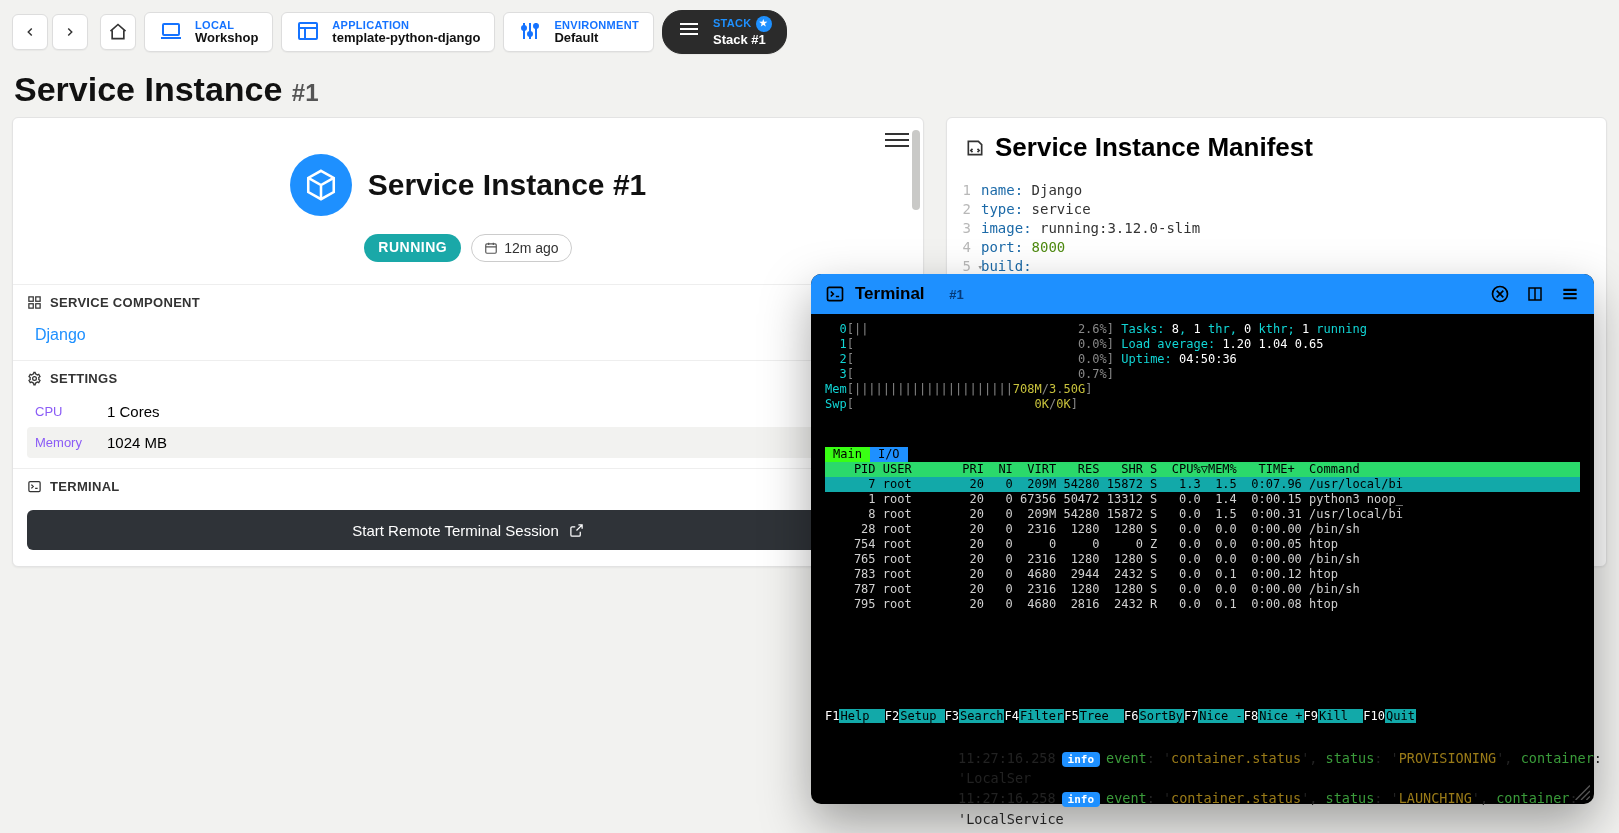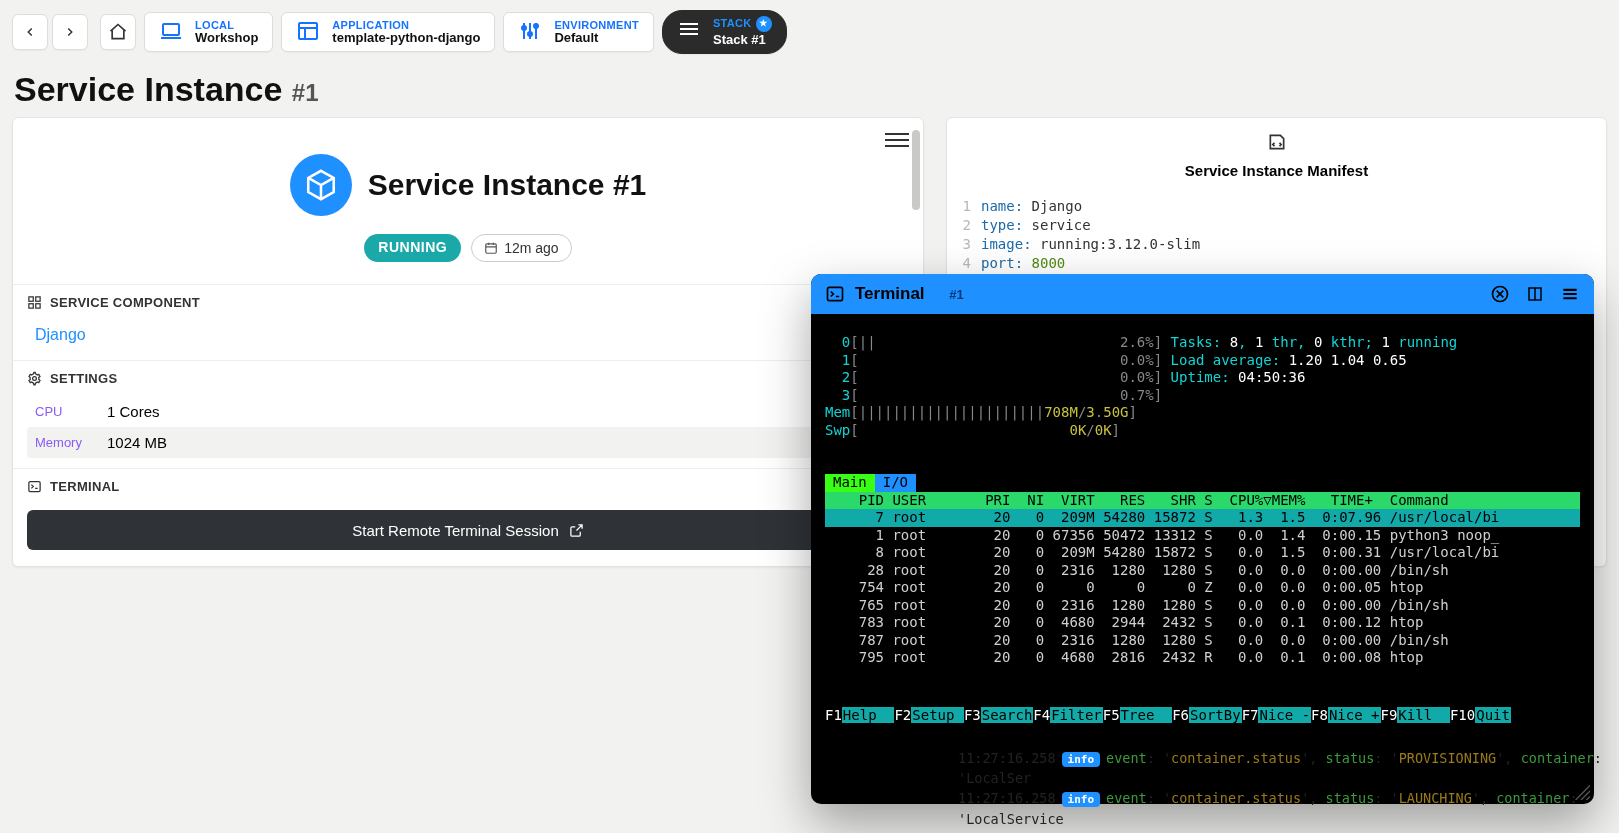--- a/index.html
+++ b/index.html
@@ -76,21 +76,21 @@
   .link { color:#1e90ff; font-size: 16px; cursor:pointer; padding: 6px 8px; display:inline-block; }
   .kv-row { display:flex; align-items:center; gap: 12px; padding: 7px 8px; font-size:15px; }
   .kv-row.alt { background: #f2f2f0; border-radius:4px; }
   .kv-key { color:#8b5cf6; font-size:13px; width: 60px;}
   .start-btn {
     margin: 10px 14px 16px; background:#2f3338; color:#fff; border-radius:6px;
     display:flex; align-items:center; justify-content:center; gap:10px;
     height: 40px; cursor:pointer; font-size:15px; font-weight:500;
   }
   
-  .manifest-head { display:flex; align-items:center; gap:10px; padding: 14px 18px; font-size:15px; font-weight:600;flex-direction:column;}
+  .manifest-head { display:flex; align-items:center; gap:10px; padding: 14px 18px; font-size:26px; font-weight:600;}
   .manifest-code {
     font-family: Menlo, Consolas, monospace; font-size: 14px; line-height: 1.35;
     padding: 4px 0 10px; 
   }
   .code-line { display:flex; }
   .gutter {
     width: 34px; text-align:right; color:#b8b8b8; padding-right: 10px;
     user-select:none; position:relative;
   }
   .gutter.fold::after{
@@ -105,21 +105,21 @@
     overflow:hidden; display:flex; flex-direction:column;
   }
   .term-titlebar {
     background:#1e90ff; color:#000; height: 40px; display:flex; align-items:center;
     padding: 0 14px; justify-content:space-between;
   }
   .term-title-left { display:flex; align-items:center; gap:10px; font-weight:600; font-size:17px; color:#000;}
   .term-title-left .sub { font-size:13px; font-weight:600; color:#043a7a;}
   .term-title-right { display:flex; align-items:center; gap: 16px; }
   .term-body {
-    flex:1; padding: 20px 14px; font-family: Menlo, Consolas, monospace; font-size:14px;
+    flex:1; padding: 8px 14px; font-family: Menlo, Consolas, monospace; font-size:12px;
     color:#d0d0d0; line-height:1.25; position:relative; overflow:hidden;
   }
   .term-body .line { white-space:pre; }
   .c-cyan { color:#11d5d5; } .c-white{color:#fff;} .c-grey{color:#888;}
   .c-yellow{color:#c8c23c;}
   .htop-tabs { display:inline-block; margin-top:6px;}
   .htop-tab { display:inline-block; padding: 0 8px; margin-top: 29px;}
   .htop-tab.main { background:#39ff14; color:#000; }
   .htop-tab.io { background:#1e90ff; color:#000; }
   .htop-headrow { background:#2bd96b; color:#000; display:block; }

